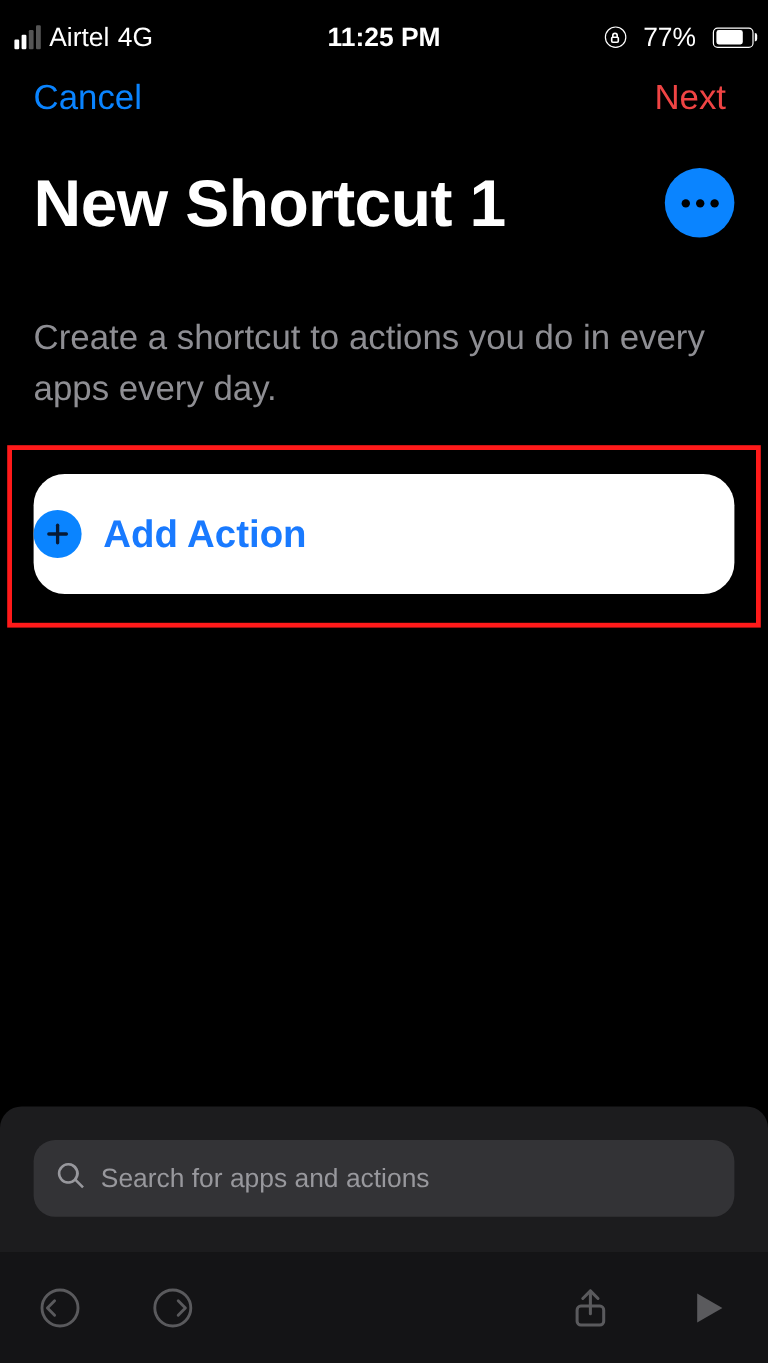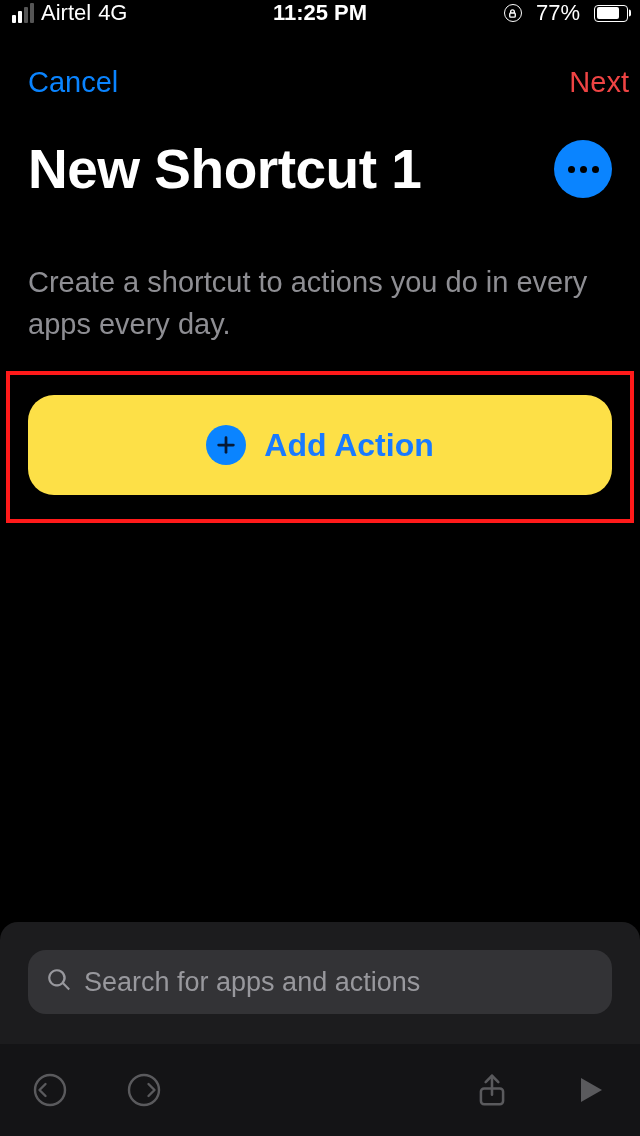--- a/index.html
+++ b/index.html
@@ -14,21 +14,21 @@
       background: #000;
       color: #fff;
       font-family: -apple-system, "SF Pro Text", "Helvetica Neue", Arial, sans-serif;
       position: relative;
       overflow: hidden;
     }
     
     .status-bar {
       height: 44px;
       display: flex;
-      align-items: flex-start;
+      align-items: flex-end;
       justify-content: space-between;
       padding: 0 12px;
       font-size: 22px;
       font-weight: 500;
     }
     .status-left {
       display: flex;
       align-items: center;
       gap: 7px;
     }
@@ -90,21 +90,21 @@
       width:77%;
       height:100%;
       background:#fff;
       border-radius:2px;
     }
     
     .nav-row{
       display:flex;
       justify-content:space-between;
       align-items:center;
-      padding: 22px 11px 0 28px;
+      padding: 22px 35px 0 28px;
     }
     .cancel{
       color:#0a84ff;
       font-size:29px;
       font-weight:400;
     }
     .next{
       color:#ef4444;
       font-size:29px;
       font-weight:400;
@@ -148,25 +148,24 @@
     }
     
     .highlight-box{
       margin: 26px 6px 0 6px;
       border: 4px solid #ff1a1a;
       padding: 20px 18px 24px 18px;
     }
     .add-action-btn{
       width:100%;
       height:100px;
-      background:#fde047;
+      background:#ffffff;
       border-radius:26px;
       display:flex;
       align-items:center;
-      justify-content:center;
       gap:18px;
     }
     .plus-circle{
       width:40px;
       height:40px;
       background:#0a84ff;
       border-radius:50%;
       display:flex;
       align-items:center;
       justify-content:center;
@@ -192,21 +191,21 @@
       background:#333336;
       border-radius:18px;
       display:flex;
       align-items:center;
       padding:0 18px;
       gap:12px;
     }
     .search-icon svg{width:26px;height:26px;fill:#98989d;}
     .search-placeholder{
       color:#98989d;
-      font-size:27px;
+      font-size:22px;
     }
     
     .bottom-bar{
       position:absolute;
       bottom:0;
       left:0;
       right:0;
       height:92px;
       background:#141416;
       display:flex;

